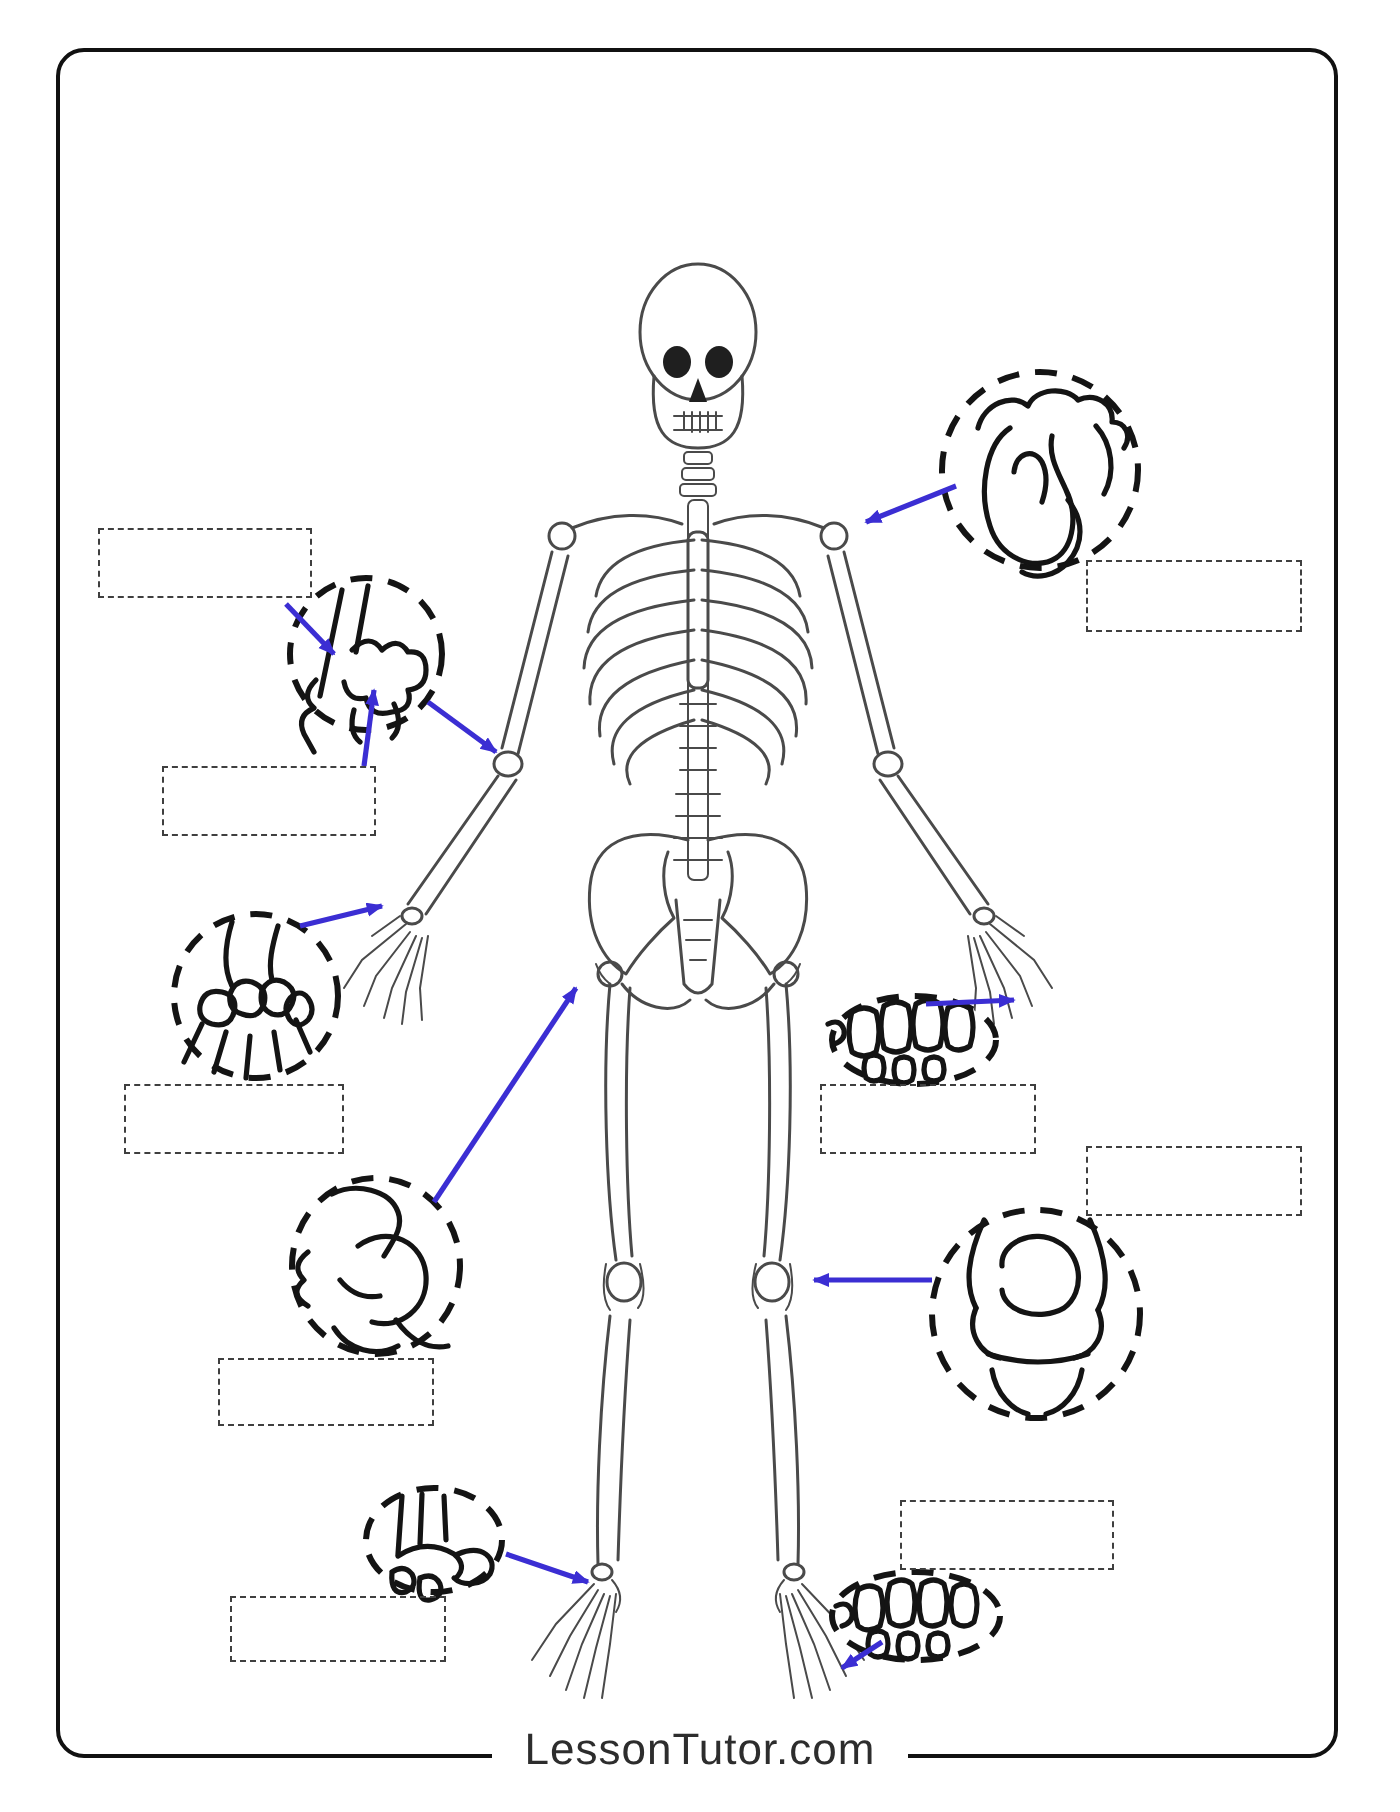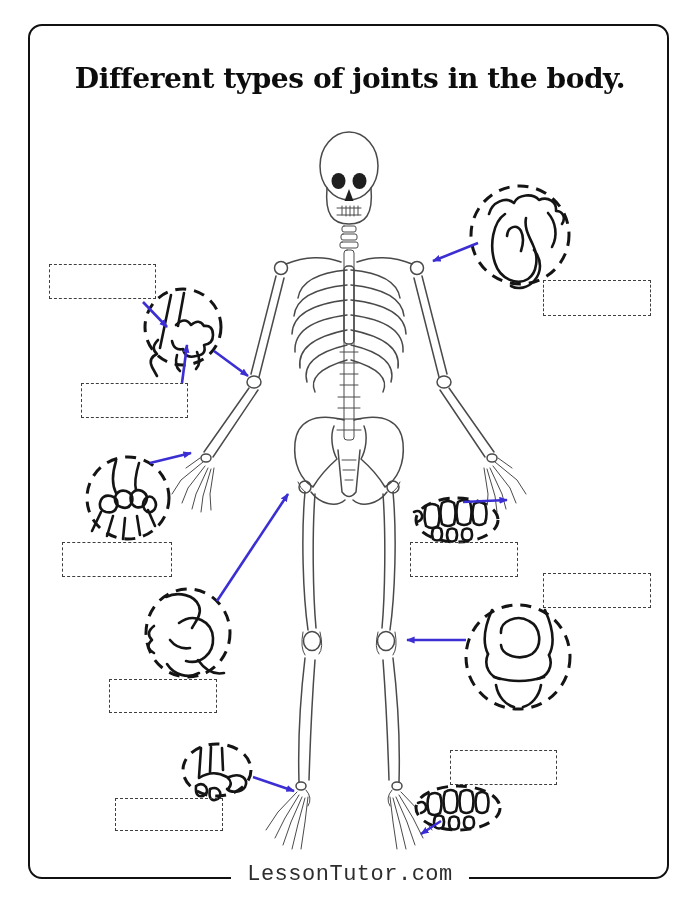--- a/index.html
+++ b/index.html
@@ -8,36 +8,35 @@
   .frame{position:absolute;left:28px;top:24px;width:637px;height:851px;
          border:2.5px solid #111;border-radius:14px;pointer-events:none;}
   .title{position:absolute;left:0;top:62px;width:700px;text-align:center;
          font-family:"DejaVu Serif","Liberation Serif",serif;font-weight:bold;
          font-size:28px;letter-spacing:-0.4px;color:#0d0d0d;}
   .scene{position:absolute;left:0;top:0;width:700px;height:906px;}
   .answer-box{position:absolute;border:1.6px dashed #3f3f3f;background:transparent;
               box-sizing:border-box;font-size:13px;color:#222;padding:2px 4px;}
   .footer{position:absolute;left:0;top:862px;width:700px;text-align:center;}
   .footer span{display:inline-block;background:#fff;padding:0 16px;
-               font-family:Liberation Mono, monospace;font-size:22px;color:#2d2d2d;
+               font-family:Liberation Sans, sans-serif;font-size:22px;color:#2d2d2d;
                letter-spacing:0.5px;}
   svg .bone{fill:none;stroke:#4a4a4a;stroke-width:1.5;stroke-linecap:round;stroke-linejoin:round;}
   svg .bone-thin{fill:none;stroke:#4a4a4a;stroke-width:1;stroke-linecap:round;}
   svg .sketch{fill:none;stroke:#141414;stroke-width:2.6;stroke-linecap:round;stroke-linejoin:round;}
   svg .ring{fill:#ffffff;stroke:#141414;stroke-width:3;stroke-dasharray:11 8;}
   svg .dark{fill:#1f1f1f;stroke:none;}
 </style>
 </head>
 <body>
 
 <div class="page">
 
   <div class="frame"></div>
 
-  <div class="title">Different types of joints in the body.</div>
 
   <svg class="scene" viewBox="0 0 700 906">
     <defs>
       <marker id="ah" markerWidth="10" markerHeight="9" refX="7.6" refY="3.5" orient="auto" markerUnits="userSpaceOnUse">
         <path d="M0,0 L8.5,3.5 L0,7 Z" fill="#3b2ed3"></path>
       </marker>
     </defs>
 
     <g>
 

